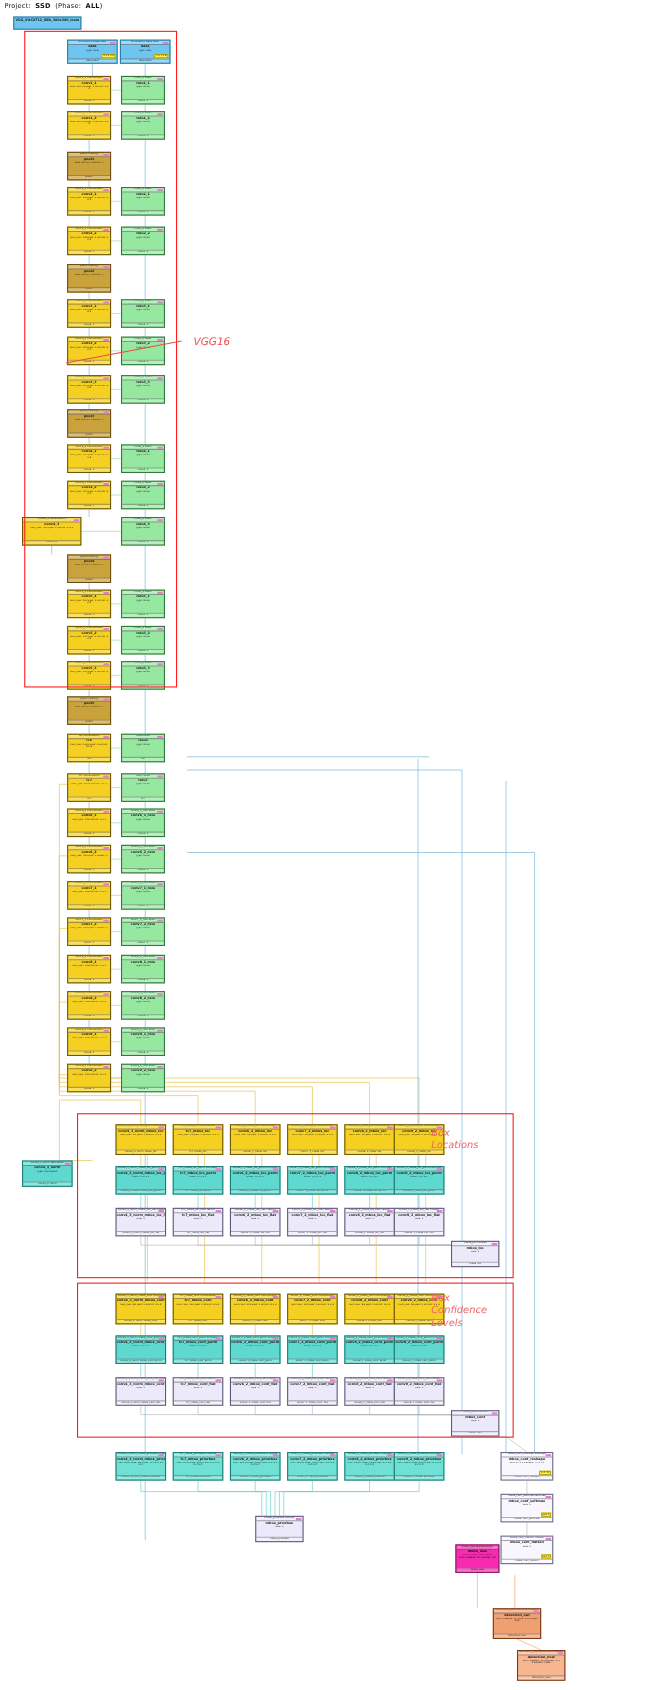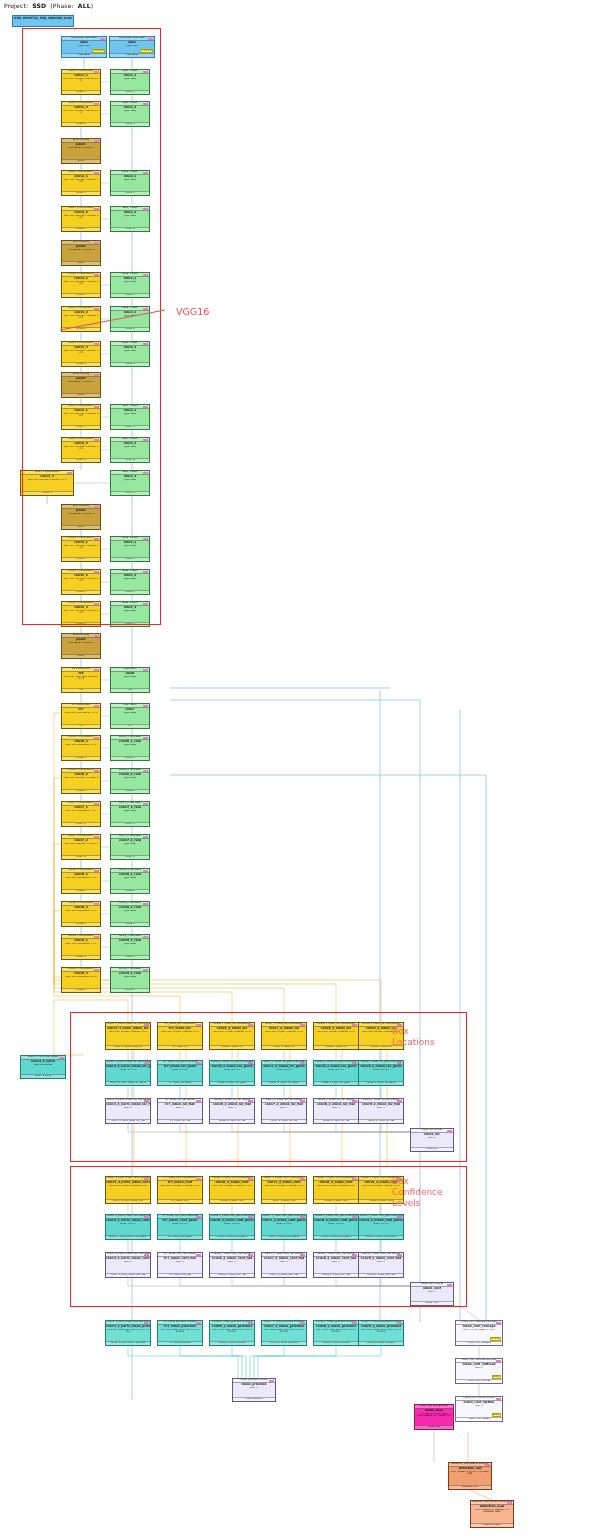--- a/index.html
+++ b/index.html
@@ -48,21 +48,21 @@
   svg.edges{position:absolute;left:0;top:0;width:592px;height:1536px;overflow:visible;}
   .e-blue  {stroke:#6fb4d8;fill:none;stroke-width:.6;}
   .e-green {stroke:#9fd9a8;fill:none;stroke-width:.6;}
   .e-yel   {stroke:#e8c14a;fill:none;stroke-width:.6;}
   .e-teal  {stroke:#5fd2cd;fill:none;stroke-width:.6;}
   .e-gray  {stroke:#b7b7c2;fill:none;stroke-width:.6;}
   .e-org   {stroke:#efa36a;fill:none;stroke-width:.6;}
 
   
   .redbox{position:absolute;border:1.6px solid #ff1d1d;box-sizing:border-box;pointer-events:none;}
-  .annot{position:absolute;color:#f4646a;font-size:9px;line-height:11px;white-space:pre;}
+  .annot{position:absolute;color:#f4646a;font-size:9px;line-height:11px;white-space:pre;font-style:italic;}
   .annot.vgg{color:#ef4a4a;font-size:9.5px;}
 </style>
 </head>
 <body>
 
 <div id="stage">
 
   <div class="hdr">
     <span>Project:</span><span class="sp"></span><b>SSD</b><span class="sp"></span><span>(Phase:</span><span class="sp"></span><b>ALL</b><span>)</span>
   </div>

